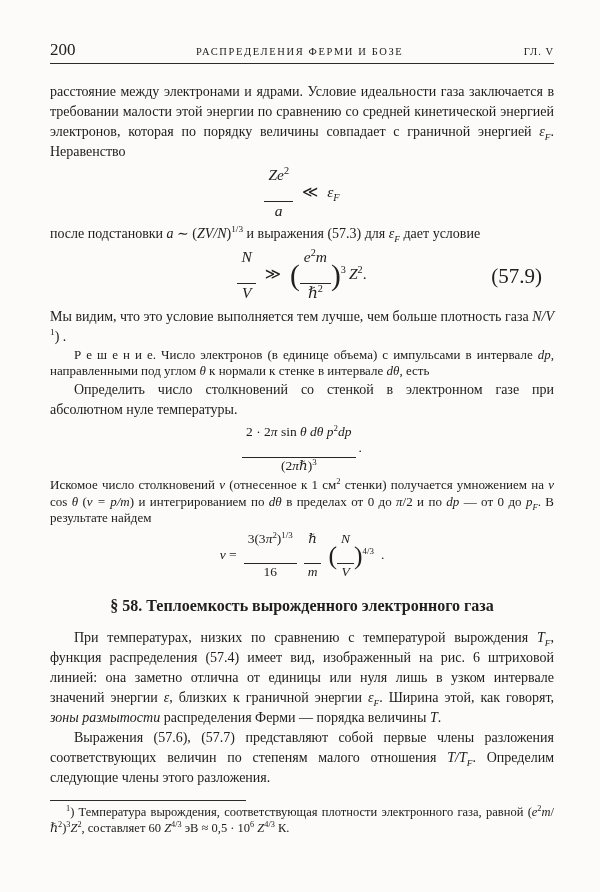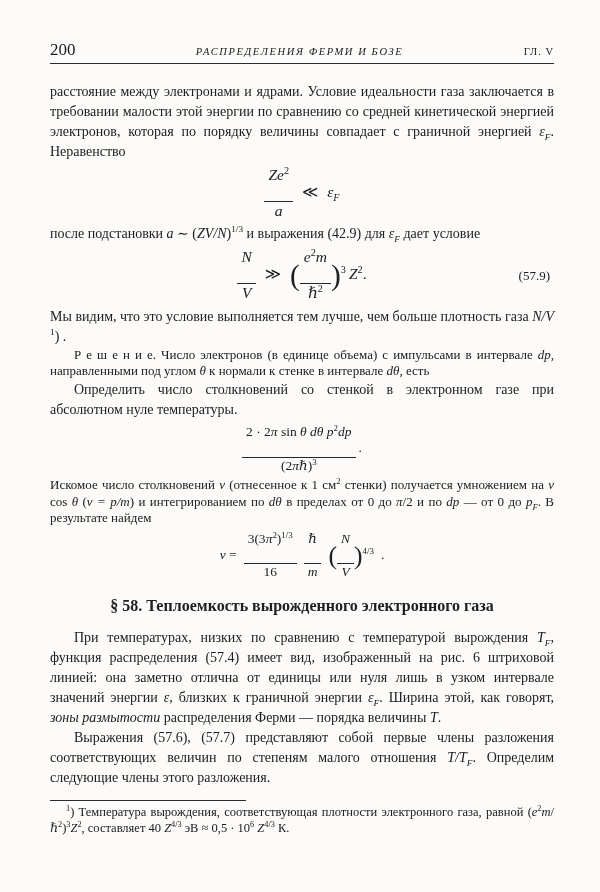--- a/index.html
+++ b/index.html
@@ -10,35 +10,35 @@
     background:#fcfbf9;
     color:#202020;
     font-family:"Liberation Serif","DejaVu Serif",serif;
     box-sizing:border-box;
     padding:40px 46px 0 50px;
     overflow:hidden;
   }
   
   .hdr{display:flex;align-items:baseline;border-bottom:1.3px solid #2b2b2b;padding-bottom:3px;gap:24px;}
   .pnum{font-size:17px;}
-  .run{flex:1;text-align:center;font-size:10.5px;letter-spacing:1.6px;font-style:italic;}
+  .run{flex:1;text-align:center;font-size:10.5px;letter-spacing:1.6px;}
   .chap{font-size:10.5px;letter-spacing:1px;}
   
   .body{margin:0;text-align:justify;font-size:14px;line-height:20px;}
   .first{margin-top:18px;}
   .ind{text-indent:24px;}
   .small{font-size:13px;line-height:16.5px;}
   i{font-style:italic;}
   sup,sub{font-size:66%;line-height:0;}
   sub{font-style:italic;}
   
   .eq{text-align:center;margin:5px 0;font-size:15.5px;white-space:nowrap;}
   .eq.smalleq{font-size:13.5px;margin:5px 0 4px;}
   .eq-wrap{position:relative;}
-  .eqnum{position:absolute;right:4px;top:50%;transform:translateY(-50%);font-size:13px;text-align:center;}
+  .eqnum{position:absolute;right:12px;top:50%;transform:translateY(-50%);font-size:21px;text-align:center;}
   .frac{display:inline-block;vertical-align:middle;text-align:center;}
   .frac>.num{display:block;border-bottom:1px solid #262626;padding:0 4px 17px;line-height:1.08;}
   .frac>.den{display:block;padding:1px 4px 0;line-height:1.08;}
   .rel{margin:0 9px;}
   .bp{font-size:190%;line-height:0;vertical-align:middle;font-weight:300;}
   .gap-l{margin-left:7px;}
   .gap-s{margin-left:3px;}
   
   .prob-head{margin:9px 0 2px;font-size:14px;font-weight:bold;text-indent:24px;}
   
@@ -57,21 +57,21 @@
     <span class="run">РАСПРЕДЕЛЕНИЯ ФЕРМИ И БОЗЕ</span>
     <span class="chap">ГЛ. V</span>
   </header>
 
   <p class="body first"><span>расстояние между электронами и ядрами. Условие идеальности газа заключается в требовании малости этой энергии по сравнению со средней кинетической энергией электронов, которая по порядку величины совпадает с граничной энергией </span><i>ε</i><sub>F</sub><span>. Неравенство</span></p>
 
   <div class="eq">
     <span class="frac"><span class="num"><i>Ze</i><sup>2</sup></span><span class="den"><i>a</i></span></span><span class="rel">≪</span><span><i>ε</i><sub>F</sub></span>
   </div>
 
-  <p class="body"><span>после подстановки </span><i>a</i><span> ∼ (</span><i>ZV/N</i><span>)</span><sup>1/3</sup><span> и выражения (42.9) для </span><i>ε</i><sub>F</sub><span> дает условие</span></p>
+  <p class="body"><span>после подстановки </span><i>a</i><span> ∼ (</span><i>ZV/N</i><span>)</span><sup>1/3</sup><span> и выражения (57.3) для </span><i>ε</i><sub>F</sub><span> дает условие</span></p>
 
   <div class="eq eq-wrap">
     <span class="frac"><span class="num"><i>N</i></span><span class="den"><i>V</i></span></span><span class="rel">≫</span><span class="bp">(</span><span class="frac"><span class="num"><i>e</i><sup>2</sup><i>m</i></span><span class="den"><i>ℏ</i><sup>2</sup></span></span><span class="bp">)</span><sup>3</sup><span class="gap-s"><i>Z</i><sup>2</sup><span>.</span></span>
     <span class="eqnum">(57.9)</span>
   </div>
 
   <p class="body"><span>Мы видим, что это условие выполняется тем лучше, чем больше плотность газа </span><i>N/V</i><span> </span><sup>1</sup><span>) .</span></p>
 
 
   <p class="body small ind"><span>Р е ш е н и е.  Число электронов (в единице объема) с импульсами в интервале </span><i>dp</i><span>, направленными под углом </span><i>θ</i><span> к нормали к стенке в интервале </span><i>dθ</i><span>, есть</span></p>
@@ -88,15 +88,15 @@
     <span><i>ν</i><span> =</span></span><span class="frac gap-l"><span class="num"><span>3(3</span><i>π</i><sup>2</sup><span>)</span><sup>1/3</sup></span><span class="den"><span>16</span></span></span><span class="frac gap-l"><span class="num"><i>ℏ</i></span><span class="den"><i>m</i></span></span><span class="bp gap-l">(</span><span class="frac"><span class="num"><i>N</i></span><span class="den"><i>V</i></span></span><span class="bp">)</span><sup>4/3</sup><span class="gap-l">.</span>
   </div>
 
   <h2 class="sect">§ 58. Теплоемкость вырожденного электронного газа</h2>
 
   <p class="body ind"><span>При температурах, низких по сравнению с температурой вырождения </span><i>T</i><sub>F</sub><span>, функция распределения (57.4) имеет вид, изображенный на рис. 6 штриховой линией: она заметно отлична от единицы или нуля лишь в узком интервале значений энергии </span><i>ε</i><span>, близких к граничной энергии </span><i>ε</i><sub>F</sub><span>. Ширина этой, как говорят, </span><i>зоны размытости</i><span> распределения Ферми — порядка величины </span><i>T</i><span>.</span></p>
 
   <p class="body ind"><span>Выражения (57.6), (57.7) представляют собой первые члены разложения соответствующих величин по степеням малого отношения </span><i>T/T</i><sub>F</sub><span>. Определим следующие члены этого разложения.</span></p>
 
   <hr class="fn-rule">
-  <p class="footnote"><sup>1</sup><span>) Температура вырождения, соответствующая плотности электронного газа, равной (</span><i>e</i><sup>2</sup><i>m</i><span>/</span><i>ℏ</i><sup>2</sup><span>)</span><sup>3</sup><i>Z</i><sup>2</sup><span>, составляет 40 </span><i>Z</i><sup>4/3</sup><span> эВ ≈ 0,5 · 10</span><sup>6</sup><span> </span><i>Z</i><sup>4/3</sup><span> К.</span></p>
+  <p class="footnote"><sup>1</sup><span>) Температура вырождения, соответствующая плотности электронного газа, равной (</span><i>e</i><sup>2</sup><i>m</i><span>/</span><i>ℏ</i><sup>2</sup><span>)</span><sup>3</sup><i>Z</i><sup>2</sup><span>, составляет 60 </span><i>Z</i><sup>4/3</sup><span> эВ ≈ 0,5 · 10</span><sup>6</sup><span> </span><i>Z</i><sup>4/3</sup><span> К.</span></p>
 
 </div>
 
 </body></html>

